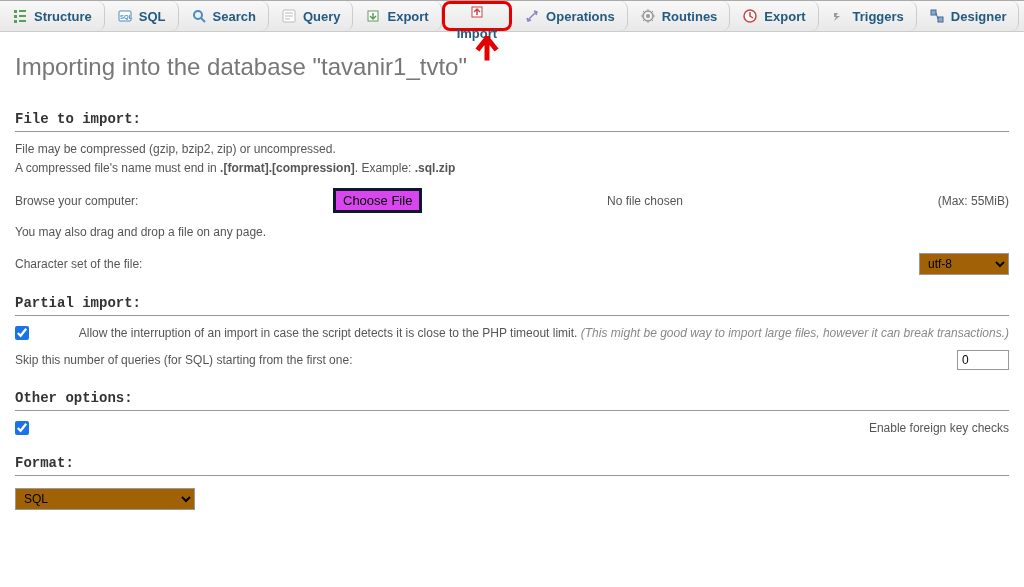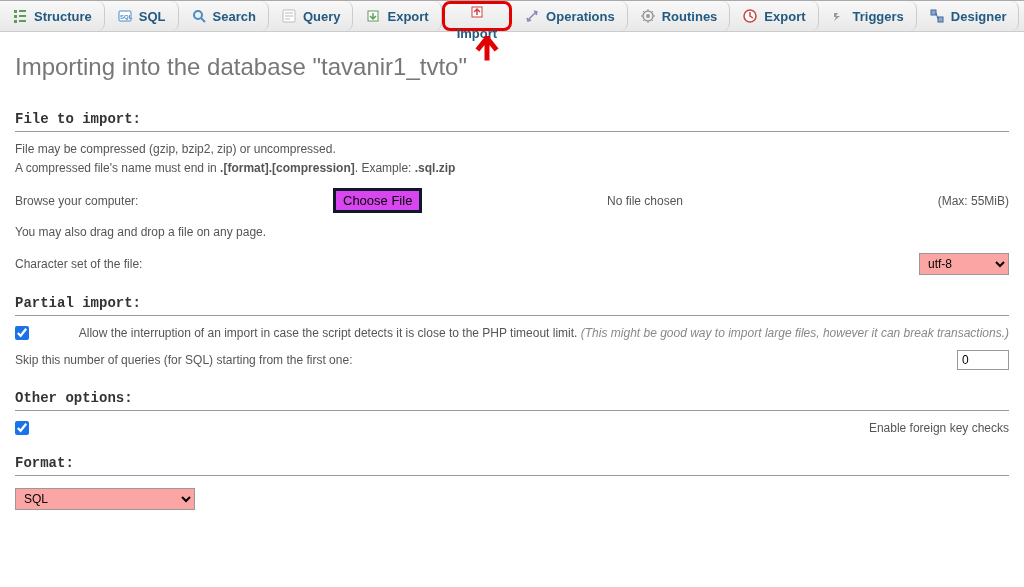--- a/index.html
+++ b/index.html
@@ -76,21 +76,21 @@
       font-size: 13px;
       padding: 2px 7px;
       background: #d946ef;
       border: 3px solid #0f172a;
       font-family: inherit;
     }
     select {
       font-size: 12px;
       padding: 2px 4px;
       border: 1px solid #999;
-      background: #fca5a5;
+      background: #a16207;
     }
     select.charset { width: 90px; }
     select.format { width: 180px; margin-top: 8px; }
     input[type="text"].skip-input {
       width: 52px;
       padding: 2px 4px;
       border: 1px solid #999;
       font-size: 12px;
     }
     input[type="checkbox"] {

